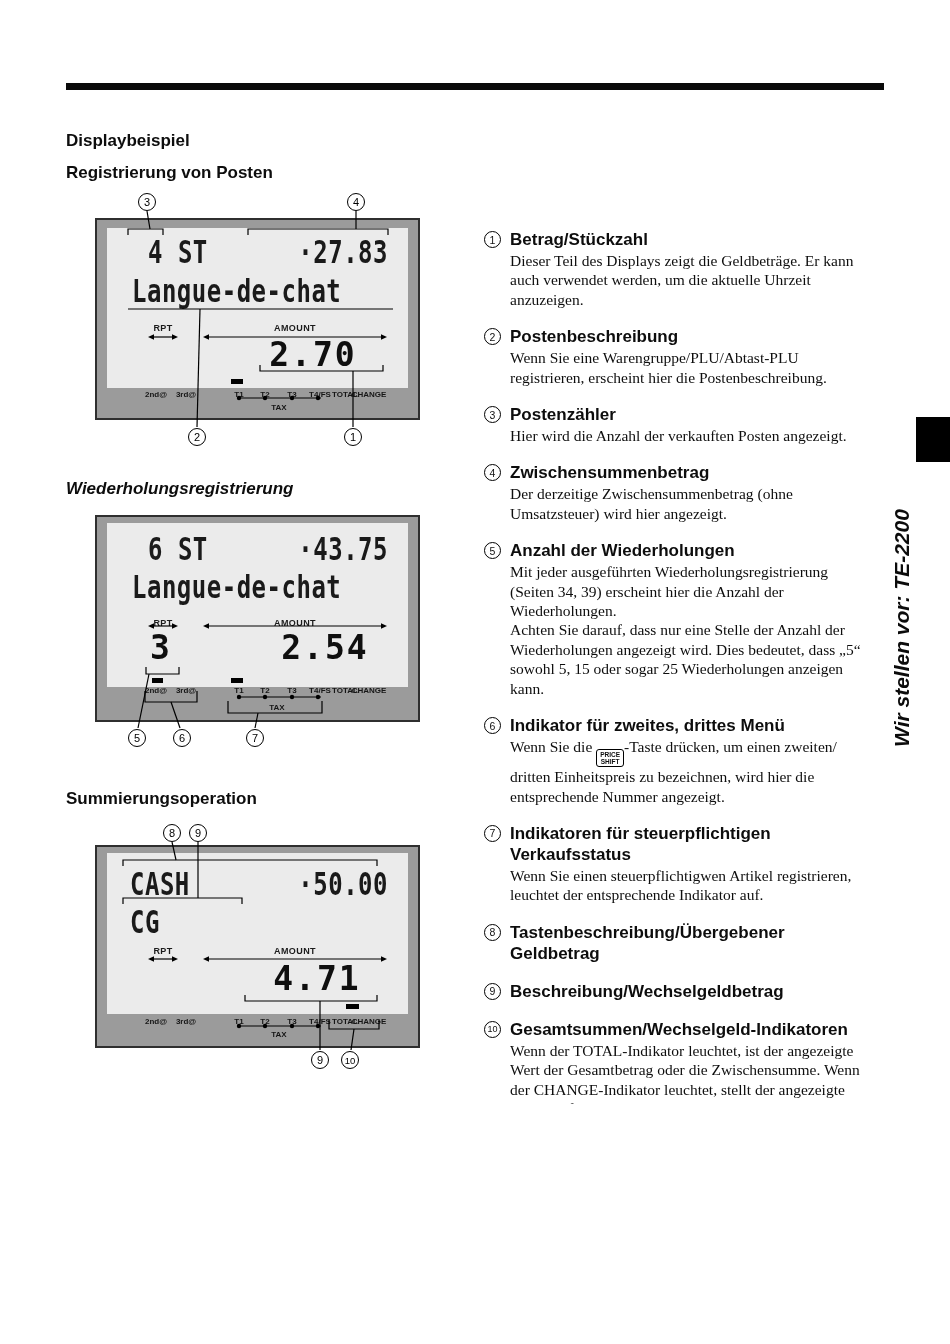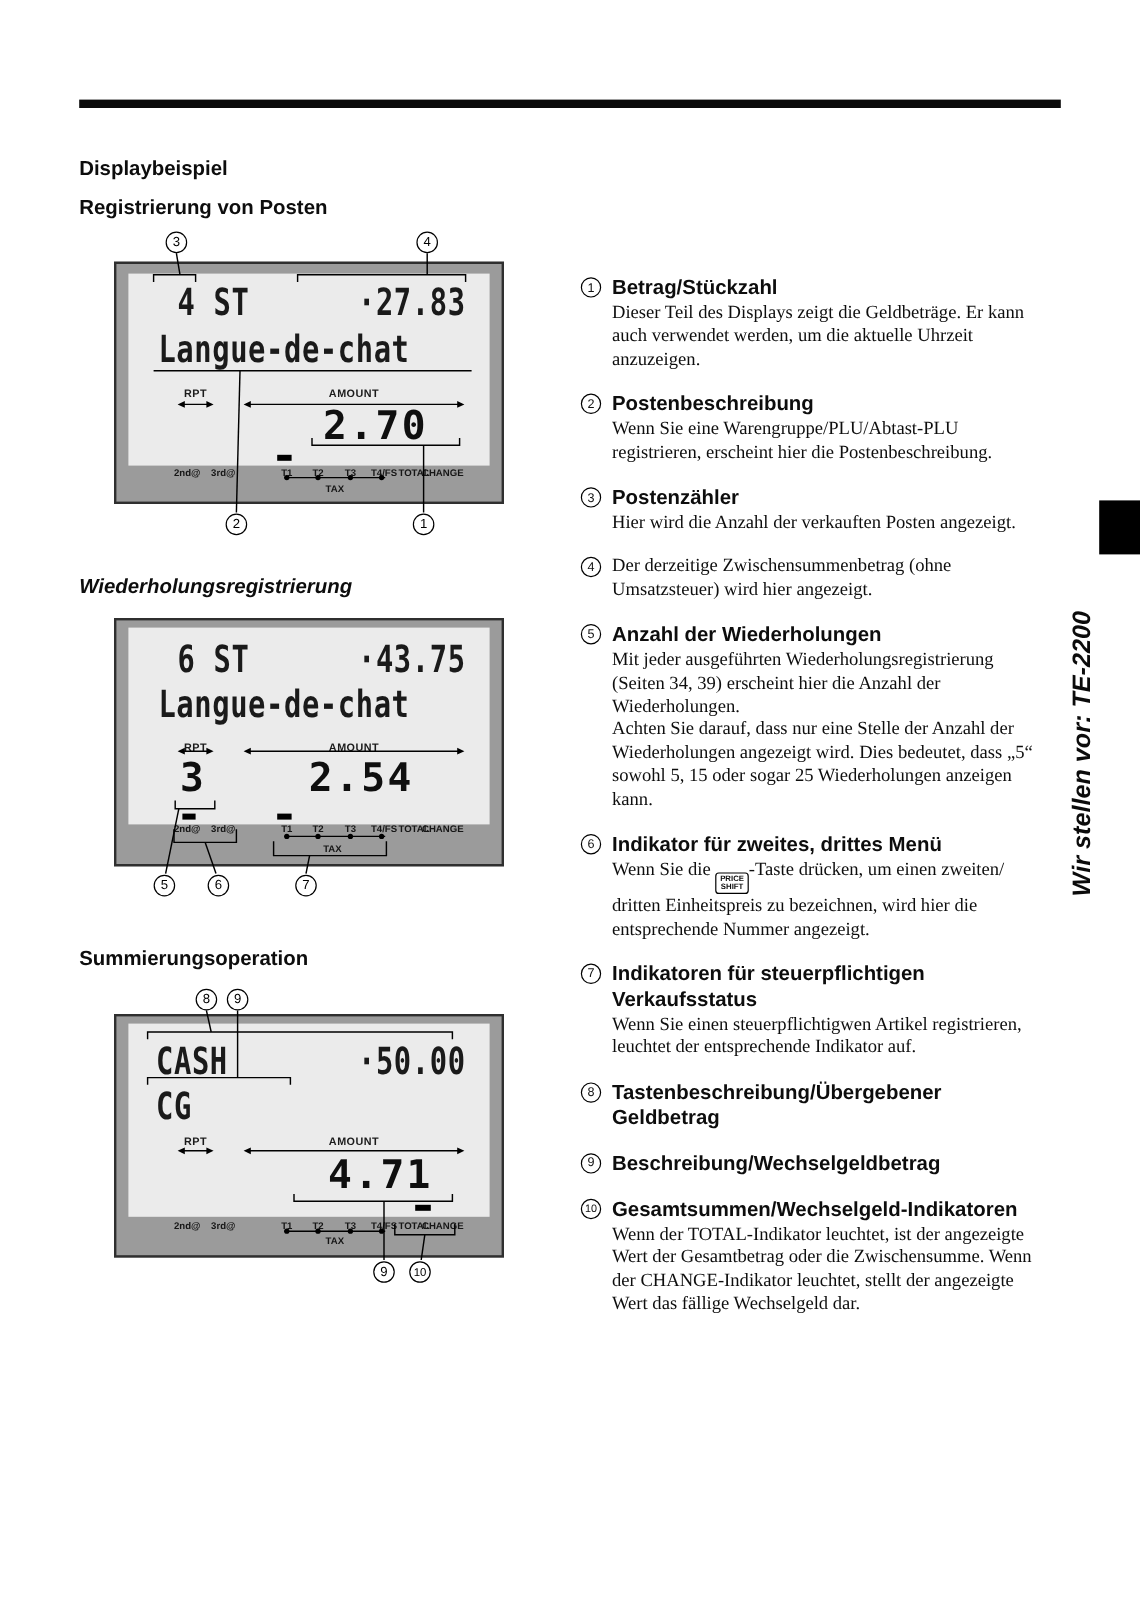--- a/index.html
+++ b/index.html
@@ -111,21 +111,21 @@
     <div class="bezel" style="top:5px;height:207px;"></div>
     <div class="lcd" style="top:13px;height:164px;"></div>
 
     <div class="dm" style="left:55px;top:21px;">6 ST</div>
     <div class="dm r" style="left:110px;top:21px;width:185px;">·43.75</div>
     <div class="dm" style="left:39px;top:59px;">Langue-de-chat</div>
 
     <div class="lbl" style="left:70px;top:108px;">RPT</div>
     <div class="lbl" style="left:202px;top:108px;">AMOUNT</div>
     <div class="seg" style="left:57px;top:118px;">3</div>
-    <div class="seg r" style="left:138px;top:118px;width:140px;">2.54</div>
+    <div class="seg r" style="left:162px;top:118px;width:140px;">2.54</div>
 
     <span class="ind" style="left:63px;top:176px;">2nd@</span>
     <span class="ind" style="left:93px;top:176px;">3rd@</span>
     <span class="ind" style="left:146px;top:176px;">T1</span>
     <span class="ind" style="left:172px;top:176px;">T2</span>
     <span class="ind" style="left:199px;top:176px;">T3</span>
     <span class="ind" style="left:227px;top:176px;">T4/FS</span>
     <span class="ind" style="left:252px;top:176px;">TOTAL</span>
     <span class="ind" style="left:276px;top:176px;">CHANGE</span>
     <span class="ind" style="left:184px;top:193px;">TAX</span>
@@ -236,20 +236,21 @@
     </div>
 
     <div class="exp">
       <div class="exp-num">3</div>
       <div class="exp-title">Postenzähler</div>
       <div class="exp-body">Hier wird die Anzahl der verkauften Posten angezeigt.</div>
     </div>
 
     <div class="exp">
       <div class="exp-num">4</div>
+      <div class="exp-title">Zwischensummenbetrag</div>
       <div class="exp-body">Der derzeitige Zwischensummenbetrag (ohne
 Umsatzsteuer) wird hier angezeigt.</div>
     </div>
 
     <div class="exp">
       <div class="exp-num">5</div>
       <div class="exp-title">Anzahl der Wiederholungen</div>
       <div class="exp-body">Mit jeder ausgeführten Wiederholungsregistrierung
 (Seiten 34, 39) erscheint hier die Anzahl der
 Wiederholungen.

